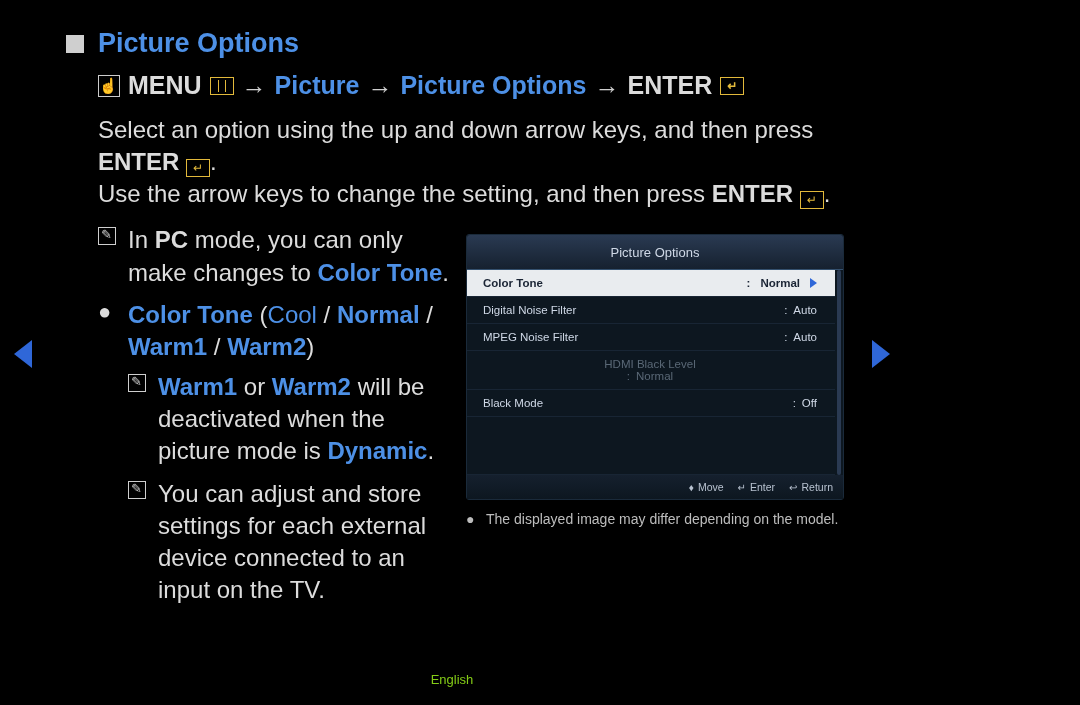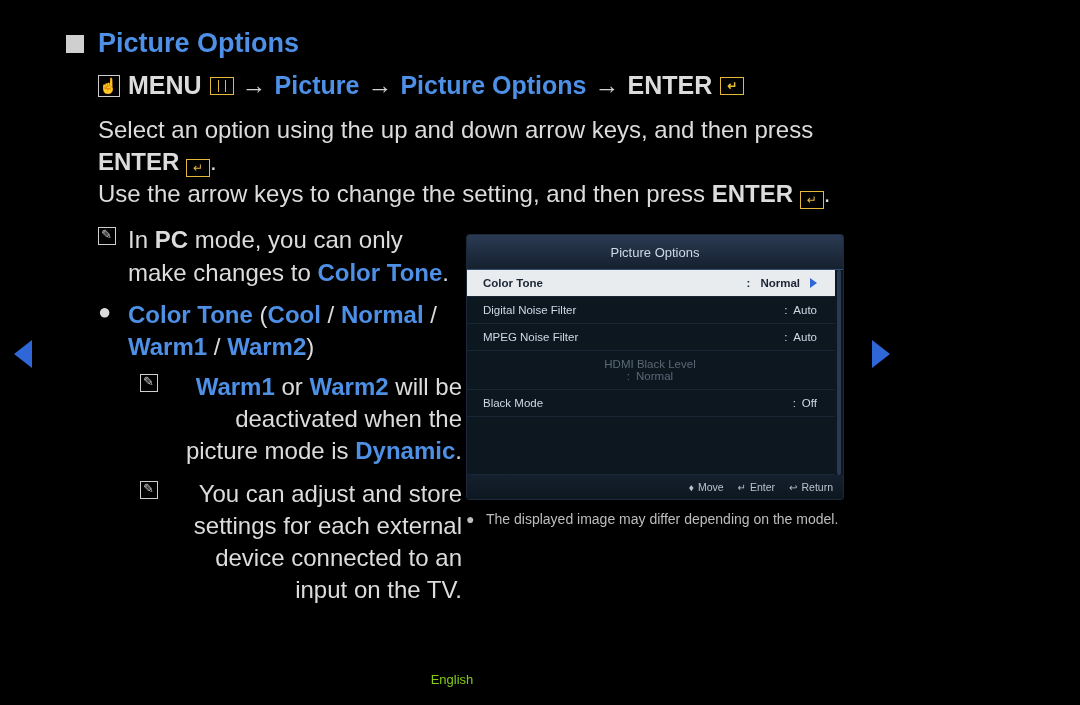--- a/index.html
+++ b/index.html
@@ -19,21 +19,21 @@
   .body-text { margin: 14px 0 0 38px; font-size: 24px; line-height: 1.34; max-width: 960px; }
   .body-text .enter-icon { vertical-align: -2px; }
   .columns { display: flex; margin-top: 14px; }
   .left-col { flex: 1 1 auto; padding-left: 38px; padding-right: 4px; font-size: 24px; line-height: 1.34; }
   .note-item { display: flex; margin-bottom: 10px; }
   .note-icon { flex: 0 0 30px; font-size: 18px; color:#cfcfcf; }
   .note-icon .sq { display:inline-block; width:18px; height:18px; border:1.5px solid #cfcfcf; position:relative; top:3px; }
   .note-icon .sq::after { content:"✎"; position:absolute; left:2px; top:-2px; font-size:13px; color:#cfcfcf; }
   .bullet-item { display: flex; margin-bottom: 8px; }
   .bullet-dot { flex: 0 0 30px; font-size: 22px; line-height:1.2; }
-  .sub-note { margin-left: 30px; display:flex; margin-bottom:10px;text-align:right; }
+  .sub-note { margin-left: 30px; display:flex; margin-bottom:10px; }
   .right-col { flex: 0 0 378px; margin-top: 10px; }
   .osd { border: 1px solid #1a2a3a; background: #0d1720; border-radius: 3px; }
   .osd-header { text-align:center; color:#cfd8e6; font-size:13px; padding:10px 0; background: linear-gradient(#2a3a52,#15202e); border-top-left-radius:3px; border-top-right-radius:3px; position:relative; }
   .osd-header::after { content:""; position:absolute; left:0; right:0; bottom:0; height:1px; background: #34506e; }
   .osd-scroll { position: relative; padding-right: 8px; }
   .osd-scroll::after { content:""; position:absolute; right:2px; top:0; bottom:0; width:4px; background: linear-gradient(#2a3a52,#2a3a52); border-radius:2px; }
   .osd-row { display:flex; align-items:center; justify-content:space-between; padding:7px 18px 7px 16px; font-size:11.5px; color:#cfd8e6; border-bottom:1px solid #182534; }
   .osd-row:last-child { border-bottom:none; }
   .osd-row.selected { background:#e9ecef; color:#1a2434; font-weight:bold; position:relative; }
   .osd-row.selected .osd-val-wrap { display:flex; align-items:center; gap:10px; }
@@ -88,21 +88,21 @@
       <div class="note-item">
         <div class="note-icon"><span class="sq"></span></div>
         <div>
           <span>In </span><b>PC</b><span> mode, you can only make changes to </span><span class="blue" style="font-weight:bold">Color Tone</span><span>.</span>
         </div>
       </div>
 
       <div class="bullet-item">
         <div class="bullet-dot">●</div>
         <div>
-          <span class="blue" style="font-weight:bold">Color Tone</span><span> (</span><span class="blue" style="font-weight:bold">Cool</span><span> / </span><span class="blue" style="font-weight:bold">Normal</span><span> / </span><span class="blue" style="font-weight:bold">Warm1</span><span> / </span><span class="blue" style="font-weight:bold">Warm2</span><span>)</span>
+          <span class="blue" style="font-weight:bold">Color Tone</span><span> (</span><span class="blue" style="font-weight:normal">Cool</span><span> / </span><span class="blue" style="font-weight:bold">Normal</span><span> / </span><span class="blue" style="font-weight:bold">Warm1</span><span> / </span><span class="blue" style="font-weight:bold">Warm2</span><span>)</span>
         </div>
       </div>
 
       <div class="sub-note">
         <div class="note-icon"><span class="sq"></span></div>
         <div>
           <span class="blue" style="font-weight:bold">Warm1</span><span> or </span><span class="blue" style="font-weight:bold">Warm2</span><span> will be deactivated when the picture mode is </span><b class="blue">Dynamic</b><span>.</span>
         </div>
       </div>
 

